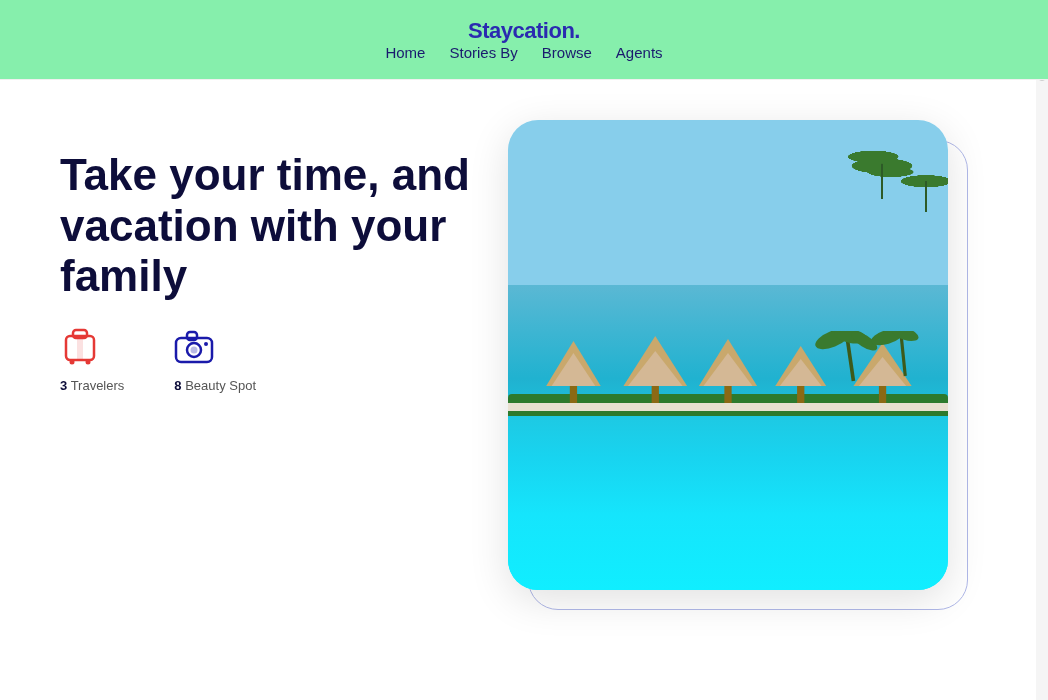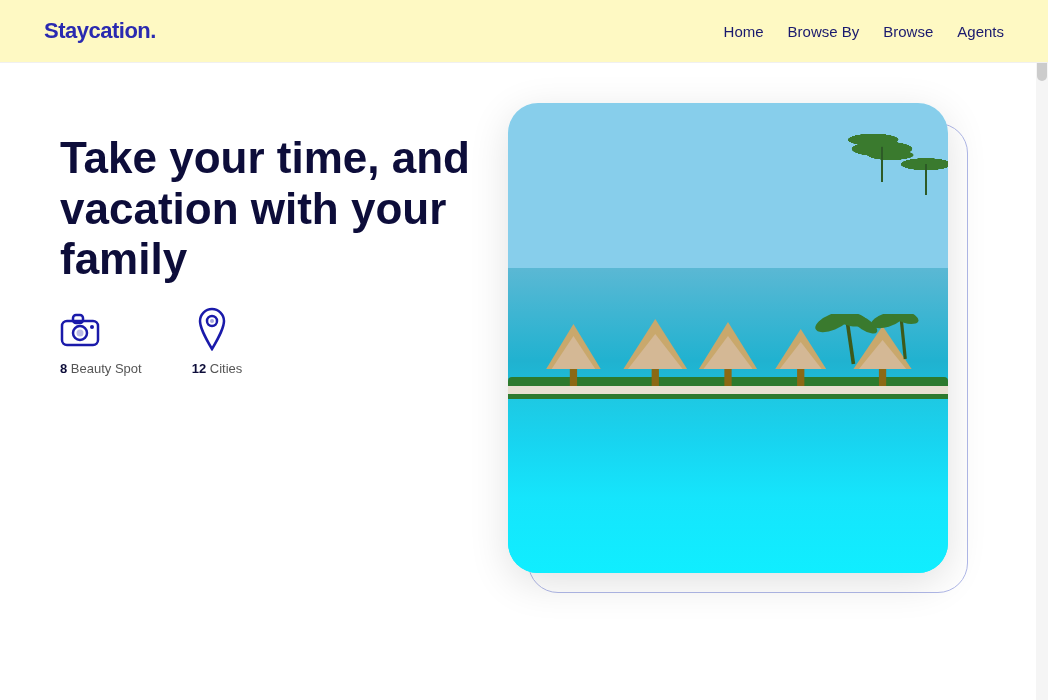--- a/index.html
+++ b/index.html
@@ -15,25 +15,26 @@
     
     ::-webkit-scrollbar { width: 12px; }
     ::-webkit-scrollbar-track { background: #f1f1f1; }
     ::-webkit-scrollbar-thumb { background: #ccc; border-radius: 4px; }
 
     
     header {
       display: flex;
       align-items: center;
       justify-content: space-between;
-      padding: 18px 44px;
-      background: #fef9c3;
+      padding: 18px 71px;
+      background: #86efac;
       border-bottom: 1px solid #f0f0f0;
       position: relative;
       z-index: 10;
+      flex-direction: column;
     }
 
     .logo {
       font-size: 22px;
       font-weight: 700;
       color: #2a2ab0;
       letter-spacing: -0.5px;
     }
 
     nav {
@@ -271,34 +272,55 @@
       margin: 1px;
     }
   </style>
 </head>
 <body>
 
 <header>
   <div class="logo">Staycation.</div>
   <nav>
     <a>Home</a>
-    <a>Browse By</a>
+    <a>Stories By</a>
     <a>Browse</a>
     <a>Agents</a>
   </nav>
 </header>
 
 <section class="hero">
 
   <div class="hero-left">
     <h1 class="hero-title">Take your time, and vacation with your family</h1>
 
     
     <div class="stats-row">
 
+      <div class="stat-item">
+        <div class="stat-icon">
+          <svg width="36" height="44" viewBox="0 0 36 44" fill="none" xmlns="http://www.w3.org/2000/svg">
+
+            <rect x="4" y="12" width="28" height="24" rx="4" fill="none" stroke="#e53935" stroke-width="2.5"></rect>
+
+            <rect x="11" y="6" width="14" height="8" rx="3" fill="none" stroke="#e53935" stroke-width="2.5"></rect>
+
+            <rect x="15" y="12" width="6" height="24" fill="#e53935" opacity="0.15"></rect>
+
+            <circle cx="10" cy="38" r="2.5" fill="#e53935"></circle>
+            <circle cx="26" cy="38" r="2.5" fill="#e53935"></circle>
+
+            <rect x="14" y="12" width="8" height="2" rx="1" fill="#e53935"></rect>
+          </svg>
+        </div>
+        <div class="stat-label">
+          <strong>3</strong>
+          <span> </span><span>Travelers</span>
+        </div>
+      </div>
 
       <div class="stat-item">
         <div class="stat-icon">
           <svg width="40" height="36" viewBox="0 0 40 36" fill="none" xmlns="http://www.w3.org/2000/svg">
 
             <rect x="2" y="10" width="36" height="24" rx="5" fill="none" stroke="#1a1aaa" stroke-width="2.5"></rect>
 
             <circle cx="20" cy="22" r="7" fill="none" stroke="#1a1aaa" stroke-width="2.5"></circle>
             <circle cx="20" cy="22" r="3.5" fill="#1a1aaa" opacity="0.3"></circle>
 
@@ -306,35 +328,20 @@
 
             <circle cx="32" cy="16" r="2" fill="#1a1aaa"></circle>
           </svg>
         </div>
         <div class="stat-label">
           <strong>8</strong>
           <span> </span><span>Beauty Spot</span>
         </div>
       </div>
 
-      <div class="stat-item">
-        <div class="stat-icon">
-          <svg width="32" height="44" viewBox="0 0 32 44" fill="none" xmlns="http://www.w3.org/2000/svg">
-
-            <path d="M16 2C9.37 2 4 7.37 4 14C4 22.5 16 42 16 42C16 42 28 22.5 28 14C28 7.37 22.63 2 16 2Z" fill="none" stroke="#1a1aaa" stroke-width="2.5"></path>
-
-            <circle cx="16" cy="14" r="5" fill="none" stroke="#1a1aaa" stroke-width="2.5"></circle>
-            <circle cx="16" cy="14" r="2" fill="#1a1aaa" opacity="0.4"></circle>
-          </svg>
-        </div>
-        <div class="stat-label">
-          <strong>12</strong>
-          <span> </span><span>Cities</span>
-        </div>
-      </div>
 
     </div>
   </div>
 
   <div class="hero-right">
     <div class="image-card">
 
       <div class="pool-image">
 
         <div class="pool-water"></div>

